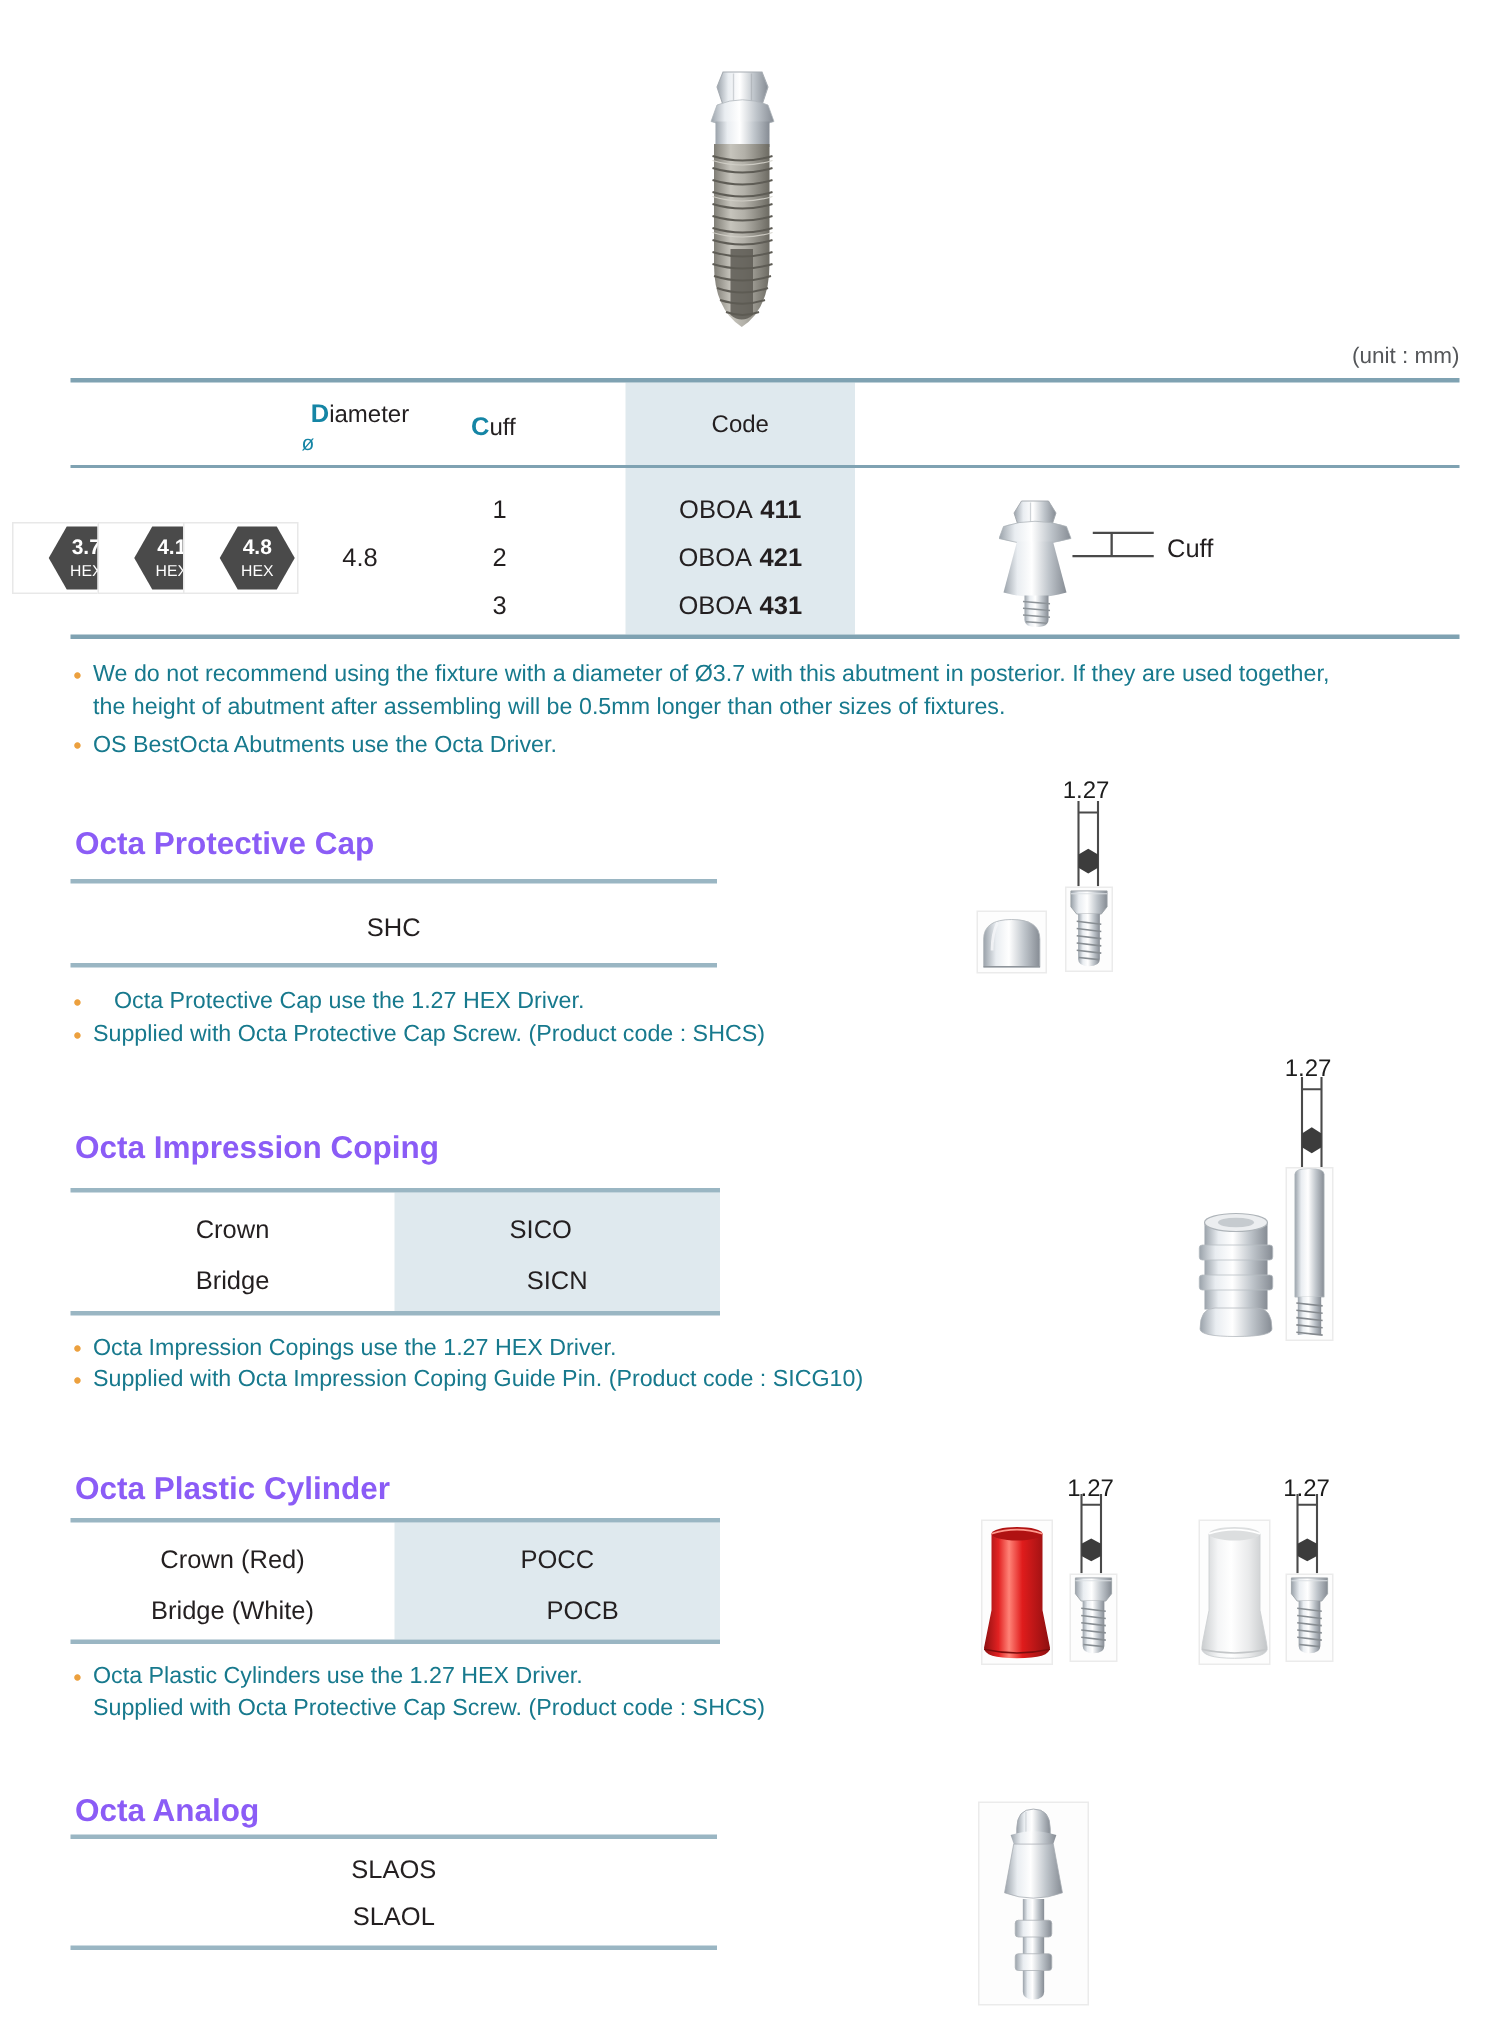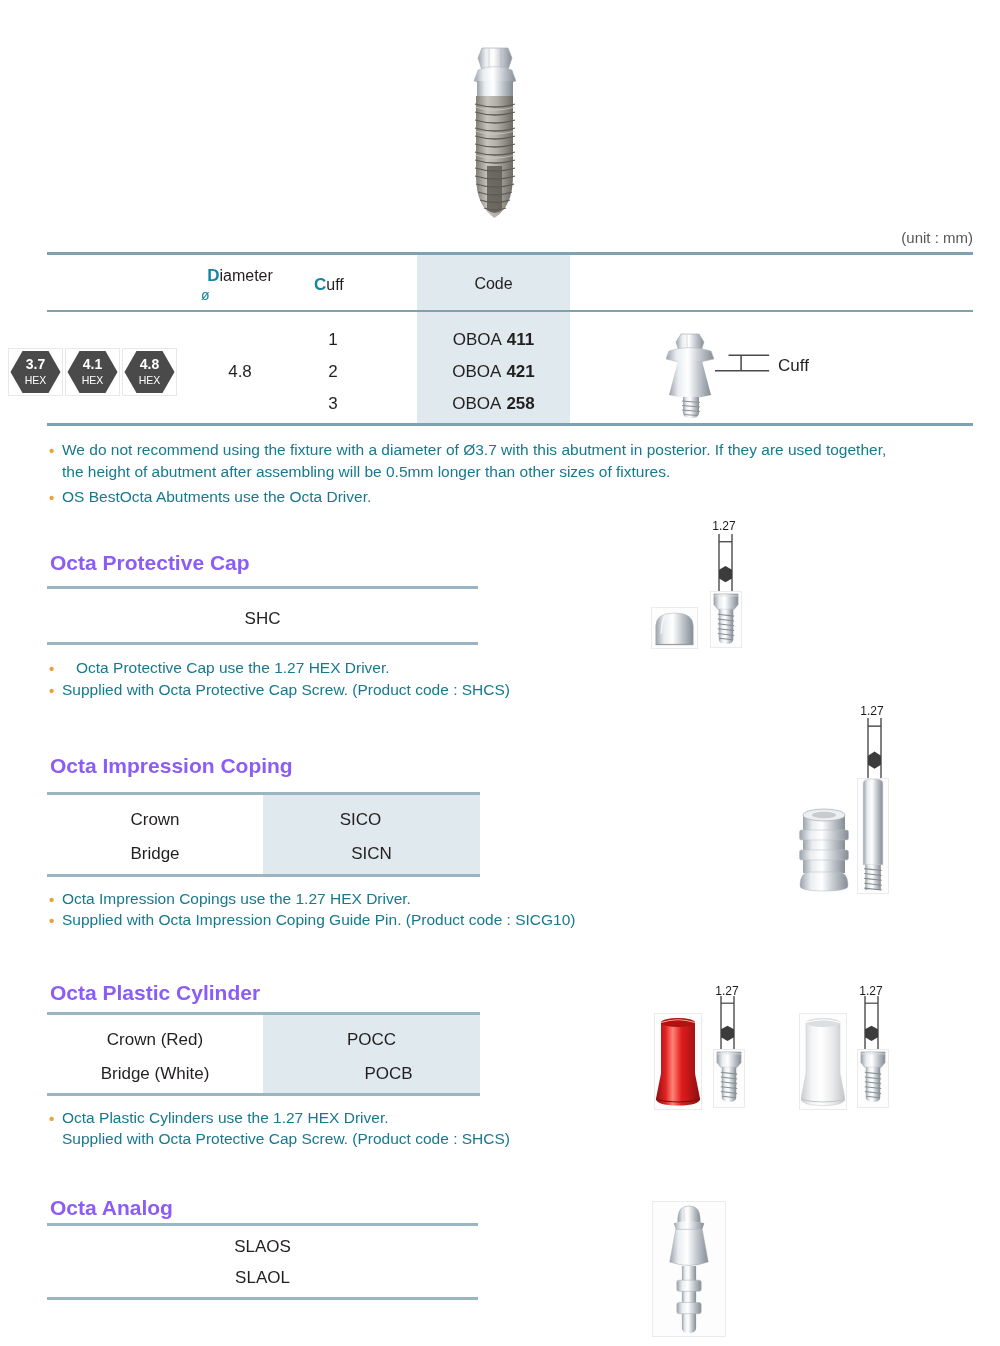--- a/index.html
+++ b/index.html
@@ -11,24 +11,24 @@
   .rule-thin{height:2px;}
   .shade{position:absolute;background:#dfe9ee;}
   .cell{position:absolute;color:#231f20;font-size:17px;text-align:center;white-space:nowrap;}
   .hdr{position:absolute;color:#231f20;font-size:16px;white-space:nowrap;}
   .hdr .init{color:#1585a5;font-weight:bold;font-size:17px;}
   .dia-symbol{position:absolute;color:#1585a5;font-size:14px;}
   .title{position:absolute;color:#8b5cf6;font-size:21px;font-weight:bold;white-space:nowrap;}
   .note-bullet{position:absolute;color:#eca03e;font-size:15px;font-weight:bold;}
   .note-text{position:absolute;color:#17798d;font-size:15.5px;white-space:nowrap;}
   .unit{position:absolute;color:#55575a;font-size:15px;white-space:nowrap;}
-  .dim-label{position:absolute;width:40px;text-align:center;color:#1c1c1c;font-size:12px;}
+  .dim-label{position:absolute;width:40px;text-align:center;color:#1c1c1c;font-size:16px;}
   .code-num{font-weight:bold;margin-left:5px;}
   .img-box{position:absolute;border:1px solid #ebebeb;background:#fdfdfd;}
-  .badge{position:absolute;width:53px;height:46px;background:#ffffff;border:1px solid #e8e8e8;}
+  .badge{position:absolute;width:53px;height:46px;background:#ffffff;border:1px solid #e8e8e8;padding-left:22px;}
   .cuff-label{position:absolute;color:#231f20;font-size:17px;white-space:nowrap;}
   svg text{font-family:"Liberation Sans","DejaVu Sans",sans-serif;}
 </style>
 </head>
 <body>
 
 <div id="page">
 
   <svg width="0" height="0" style="position:absolute" aria-hidden="true">
     <defs>
@@ -130,21 +130,21 @@
       <text x="26.5" y="35" text-anchor="middle" font-size="10.5" fill="#ffffff">HEX</text>
     </svg>
   </div>
 
   <div class="cell" style="left:185px;top:362px;width:110px">4.8</div>
   <div class="cell" style="left:308px;top:330px;width:50px">1</div>
   <div class="cell" style="left:308px;top:362px;width:50px">2</div>
   <div class="cell" style="left:308px;top:394px;width:50px">3</div>
   <div class="cell" style="left:417px;top:330px;width:153px"><span>OBOA</span><span class="code-num">411</span></div>
   <div class="cell" style="left:417px;top:362px;width:153px"><span>OBOA</span><span class="code-num">421</span></div>
-  <div class="cell" style="left:417px;top:394px;width:153px"><span>OBOA</span><span class="code-num">258</span></div>
+  <div class="cell" style="left:417px;top:394px;width:153px"><span>OBOA</span><span class="code-num">431</span></div>
 
   <svg class="abs" style="left:666px;top:331px" width="50" height="90" viewBox="0 0 50 90">
     <polygon points="15,3 33,3 38,11 35,20 13,20 10,11" fill="url(#gMetal)" stroke="#a0a6ac" stroke-width="0.6"></polygon>
     <line x1="21" y1="4" x2="21" y2="19" stroke="#cfd3d7" stroke-width="0.8"></line>
     <path d="M3,20 Q24,13 45,20 L48,28 Q24,35 0,28 Z" fill="url(#gMetal)" stroke="#aab0b5" stroke-width="0.5"></path>
     <path d="M12,30 L36,30 L45,64 Q24,70 3,64 Z" fill="url(#gMetal)"></path>
     <path d="M17,66 L33,66 L33,82 Q33,87 25,87 Q17,87 17,82 Z" fill="url(#gMetal)"></path>
     <g stroke="#8d9398" stroke-width="1.1">
       <line x1="16" y1="70" x2="34" y2="71.5"></line>
         <line x1="16" y1="74.5" x2="34" y2="76"></line>

